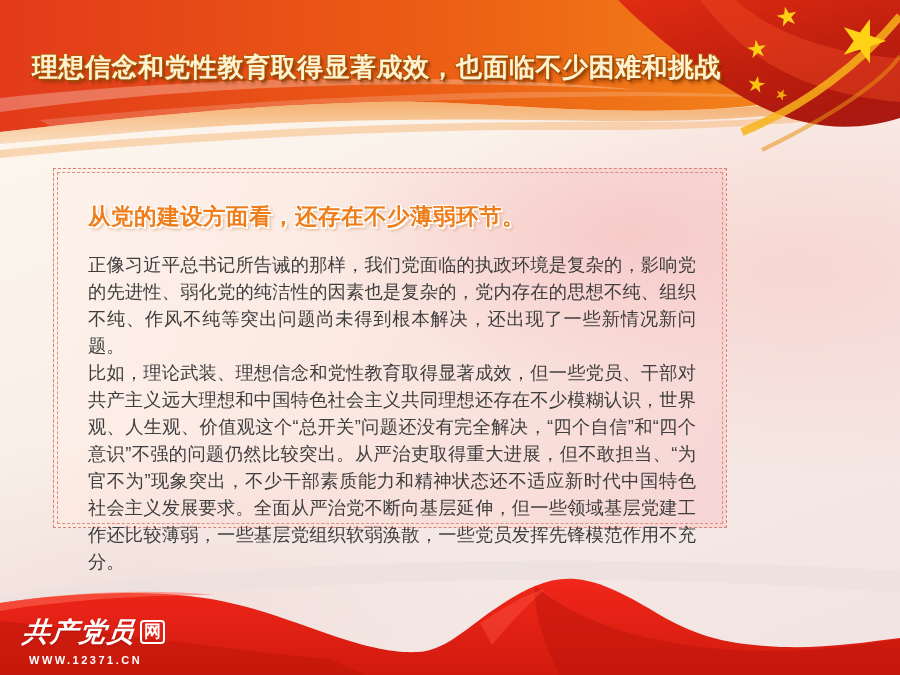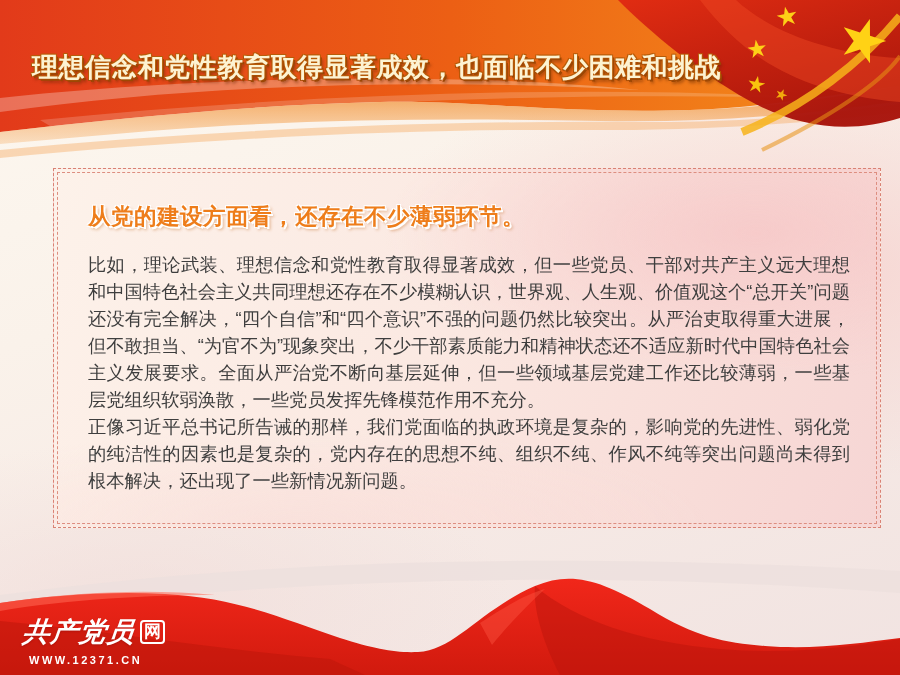--- a/index.html
+++ b/index.html
@@ -21,21 +21,21 @@
     font-size:26px;font-weight:bold;letter-spacing:.5px;
     color:#fdf3d2;
     text-shadow:
       -1px -1px 0 #b85c08, 1px -1px 0 #b85c08,
       -1px 1px 0 #a84e05, 2px 2px 0 #9c4704,
       3px 4px 3px rgba(90,35,0,.45);
   }
 
   
   .content-card{
-    position:absolute;left:53px;top:168px;width:828px;height:360px;
+    position:absolute;left:53px;top:168px;width:674px;height:360px;
     box-sizing:border-box;
     background:
       radial-gradient(ellipse 60% 55% at 85% 18%, rgba(246,198,198,.8), rgba(246,198,198,0) 75%),
       radial-gradient(ellipse 70% 40% at 30% 100%, rgba(248,219,215,.6), rgba(248,219,215,0) 70%),
       linear-gradient(115deg,#fdf2ea 0%,#fbe9e2 45%,#f8dcd8 80%,#f6d5d4 100%);
     border:1px dashed #d98274;
   }
   .content-card::before{
     content:"";position:absolute;inset:3px;
     border:1px dashed #dd8e80;pointer-events:none;
@@ -117,22 +117,22 @@
     <text x="746" y="57" font-size="24" fill="#fdd017" font-family="DejaVu Sans" transform="rotate(-8 758 47)">★</text>
     <text x="747" y="92" font-size="22" fill="#f8c40e" font-family="DejaVu Sans" transform="rotate(10 758 82)">★</text>
     <text x="776" y="100" font-size="15" fill="#f2a90c" font-family="DejaVu Sans" transform="rotate(24 783 92)">★</text>
   </svg>
 
   <div class="page-title">理想信念和党性教育取得显著成效，也面临不少困难和挑战</div>
 
   <div class="content-card">
     <div class="card-heading">从党的建设方面看，还存在不少薄弱环节。</div>
     <div class="card-body">
+      <p>正像习近平总书记所告诫的那样，我们党面临的执政环境是复杂的，影响党的先进性、弱化党的纯洁性的因素也是复杂的，党内存在的思想不纯、组织不纯、作风不纯等突出问题尚未得到根本解决，还出现了一些新情况新问题。</p>
       <p>比如，理论武装、理想信念和党性教育取得显著成效，但一些党员、干部对共产主义远大理想和中国特色社会主义共同理想还存在不少模糊认识，世界观、人生观、价值观这个“总开关”问题还没有完全解决，“四个自信”和“四个意识”不强的问题仍然比较突出。从严治吏取得重大进展，但不敢担当、“为官不为”现象突出，不少干部素质能力和精神状态还不适应新时代中国特色社会主义发展要求。全面从严治党不断向基层延伸，但一些领域基层党建工作还比较薄弱，一些基层党组织软弱涣散，一些党员发挥先锋模范作用不充分。</p>
-      <p>正像习近平总书记所告诫的那样，我们党面临的执政环境是复杂的，影响党的先进性、弱化党的纯洁性的因素也是复杂的，党内存在的思想不纯、组织不纯、作风不纯等突出问题尚未得到根本解决，还出现了一些新情况新问题。</p>
     </div>
   </div>
 
   <svg class="ribbon-svg" width="900" height="130" viewBox="0 0 900 130">
     <defs>
       <linearGradient id="rgrad" x1="0" y1="0" x2="0" y2="1">
         <stop offset="0" stop-color="#f1271a"></stop>
         <stop offset="1" stop-color="#d11a0e"></stop>
       </linearGradient>
     </defs>

